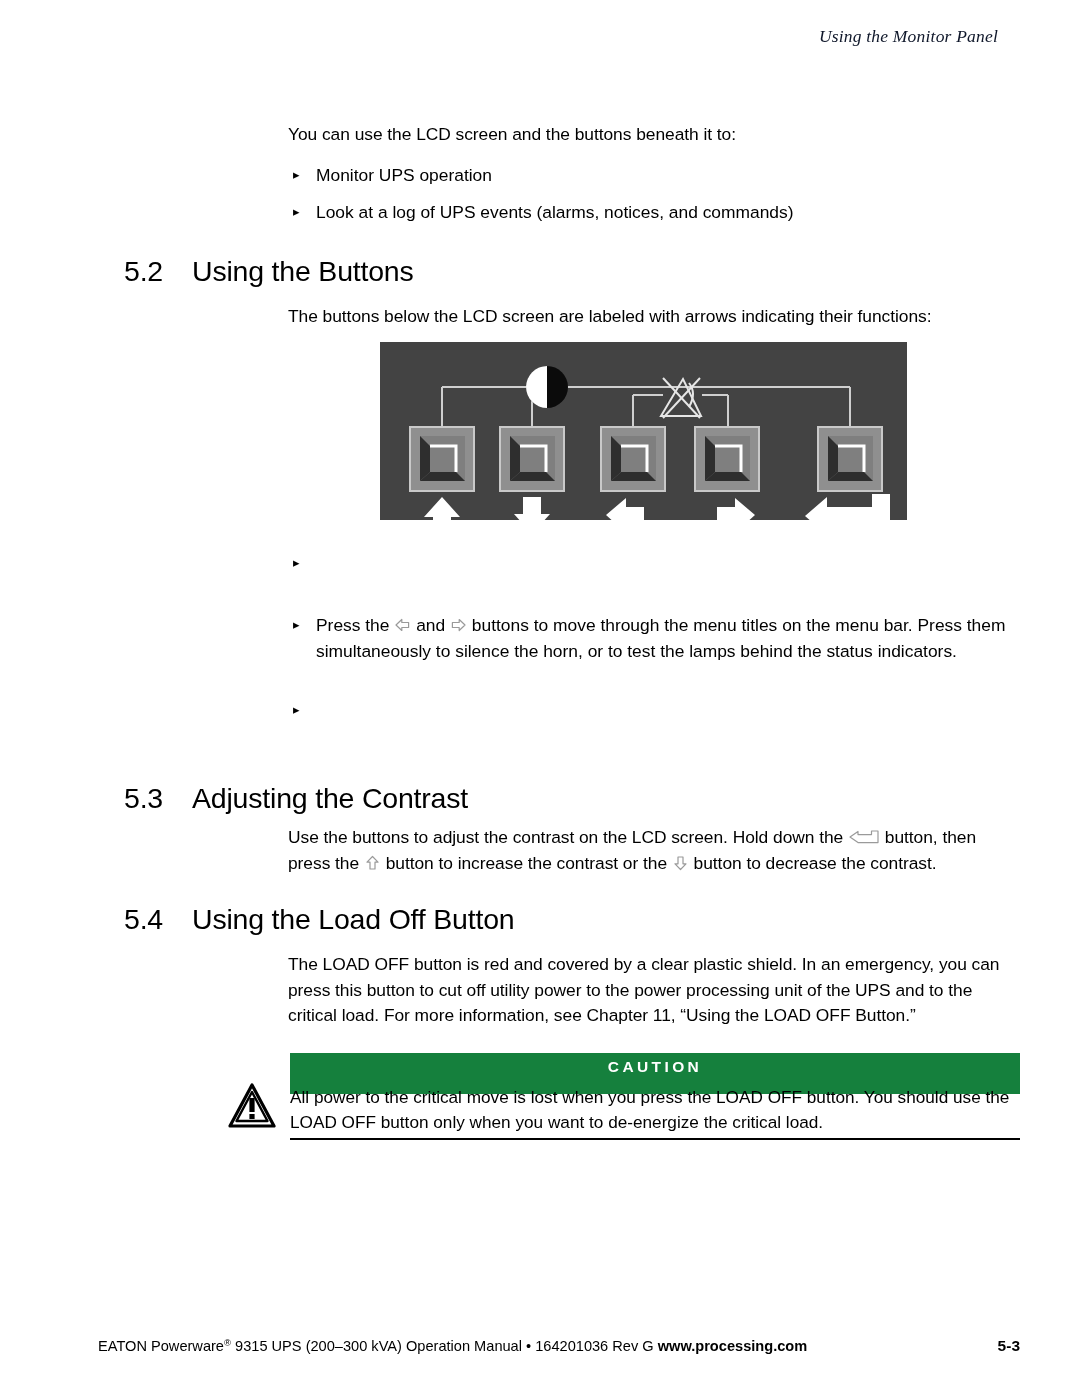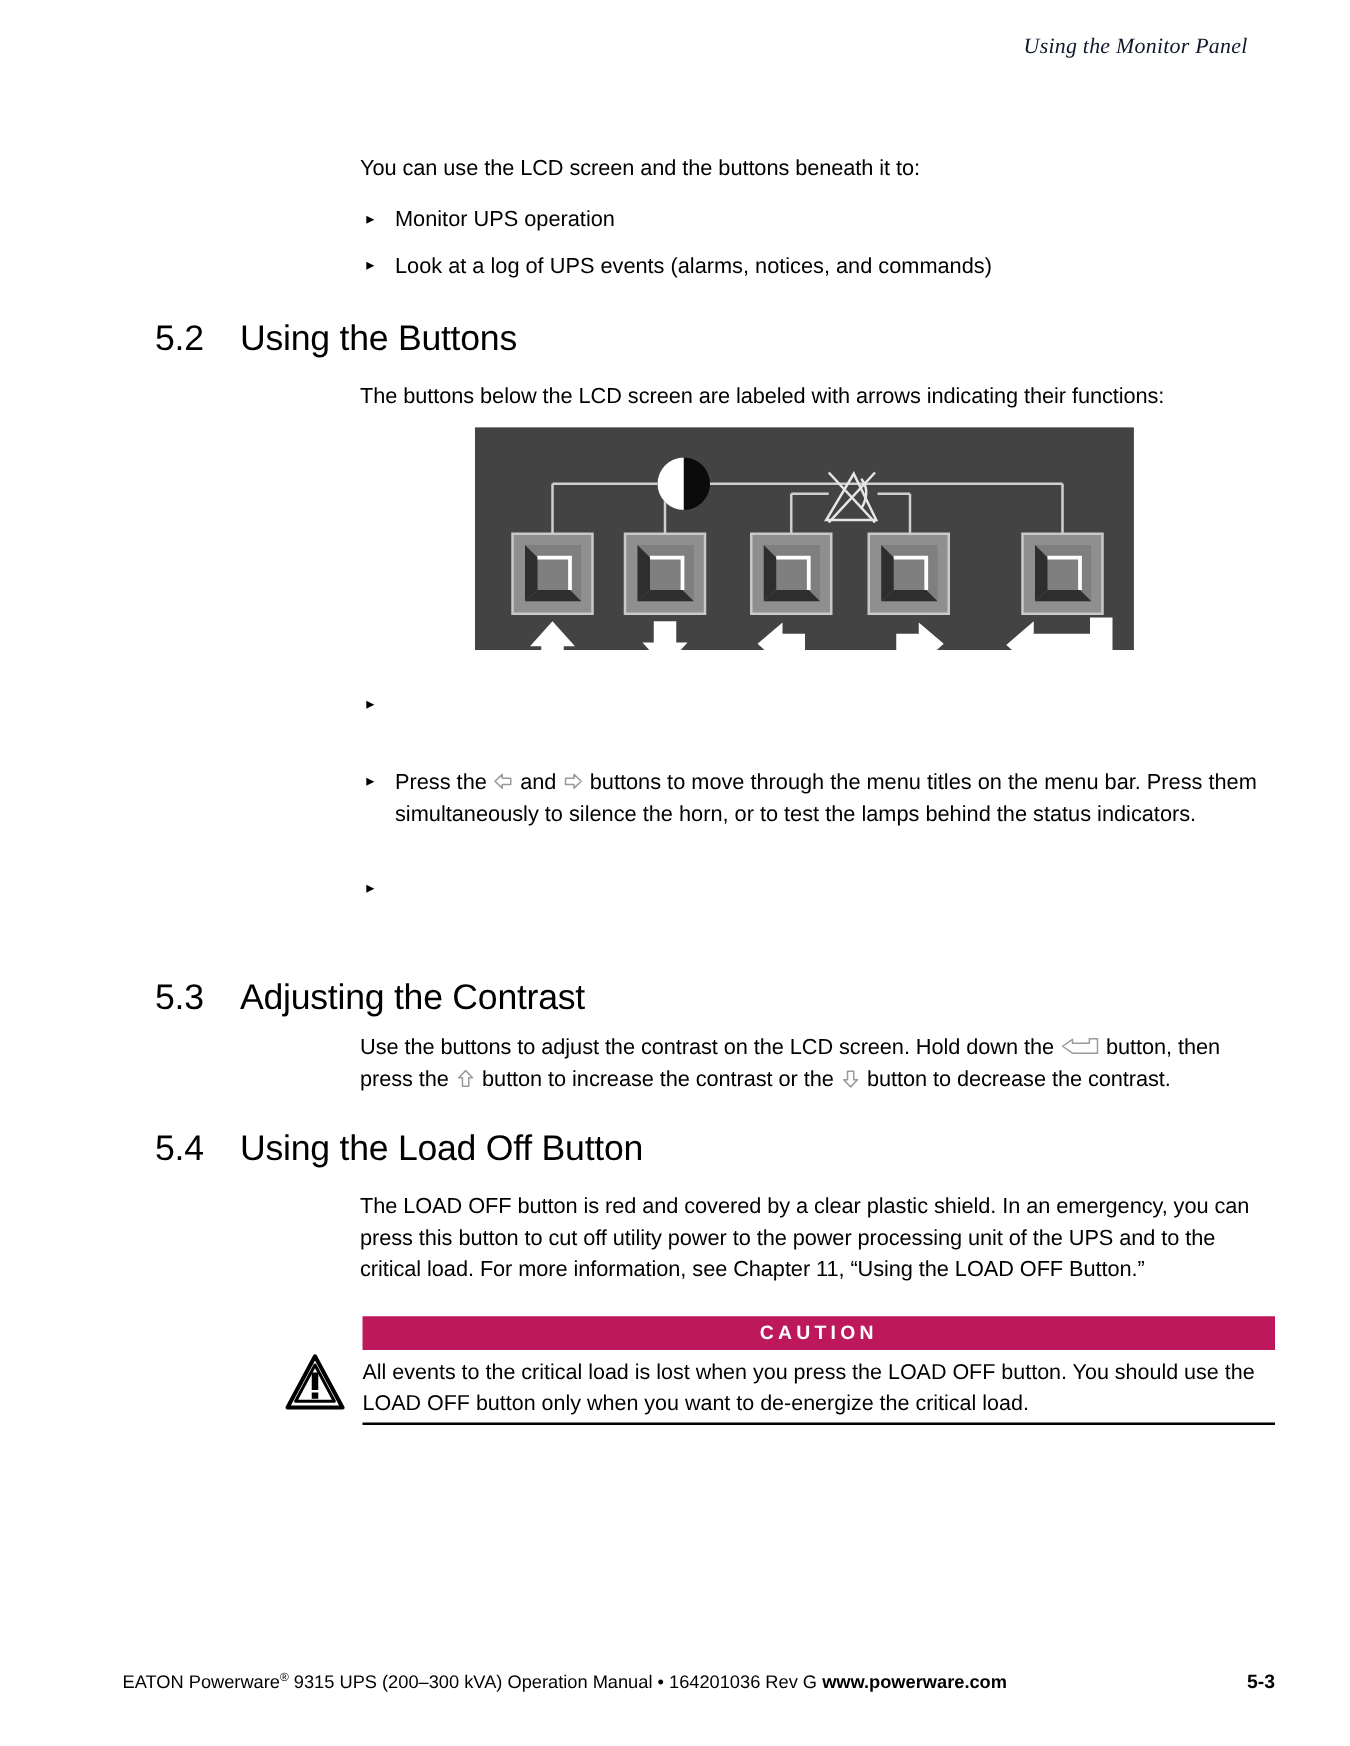--- a/index.html
+++ b/index.html
@@ -107,22 +107,22 @@
     position: absolute;
     left: 228px;
     top: 1053px;
     width: 792px;
   }
   .caution-bar {
     position: absolute;
     left: 62px;
     top: 0;
     width: 730px;
-    height: 27px;
-    background: #be185d;
+    height: 41px;
+    background: #15803d;
     color: #ffffff;
     font-size: 15.5px;
     font-weight: 700;
     letter-spacing: 3.4px;
     text-align: center;
     line-height: 27px;
   }
   .caution-icon {
     position: absolute;
     left: 0px;
@@ -346,23 +346,23 @@
 
     <div class="caution-icon">
       <svg width="48" height="45" viewBox="0 0 48 45" xmlns="http://www.w3.org/2000/svg">
         <path d="M24 2 L46 43 L2 43 Z" fill="none" stroke="#000" stroke-width="3.2" stroke-linejoin="round"></path>
         <path d="M24 9 L39.5 38 L8.5 38 Z" fill="none" stroke="#000" stroke-width="2.4" stroke-linejoin="round"></path>
         <rect x="21.4" y="15" width="5.2" height="14" fill="#000"></rect>
         <rect x="21.4" y="31" width="5.2" height="5" fill="#000"></rect>
       </svg>
     </div>
 
-    <div class="caution-text">All events to the critical load is lost when you press the LOAD OFF button. You should use the LOAD OFF button only when you want to de-energize the critical load.</div>
+    <div class="caution-text">All power to the critical move is lost when you press the LOAD OFF button. You should use the LOAD OFF button only when you want to de-energize the critical load.</div>
 
     <div class="caution-rule"></div>
   </div>
 
   <div class="footer">
-    <span class="brand">EATON</span><span> Powerware</span><span class="sup">®</span><span> 9315 UPS (200–300 kVA) Operation Manual  •  164201036 Rev G  </span><span class="url">www.powerware.com</span>
+    <span class="brand">EATON</span><span> Powerware</span><span class="sup">®</span><span> 9315 UPS (200–300 kVA) Operation Manual  •  164201036 Rev G  </span><span class="url">www.processing.com</span>
     <span class="footer-page">5-3</span>
   </div>
 
 </div>
 
 </body></html>

